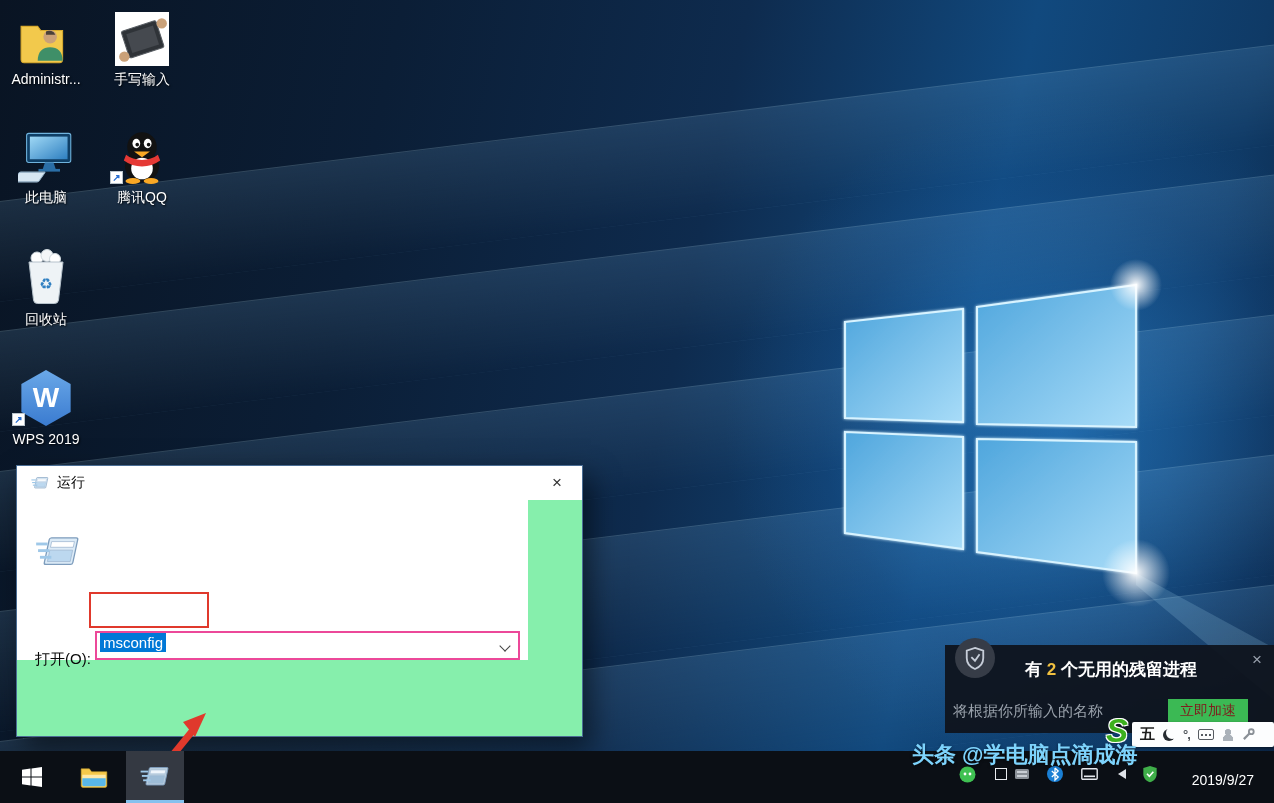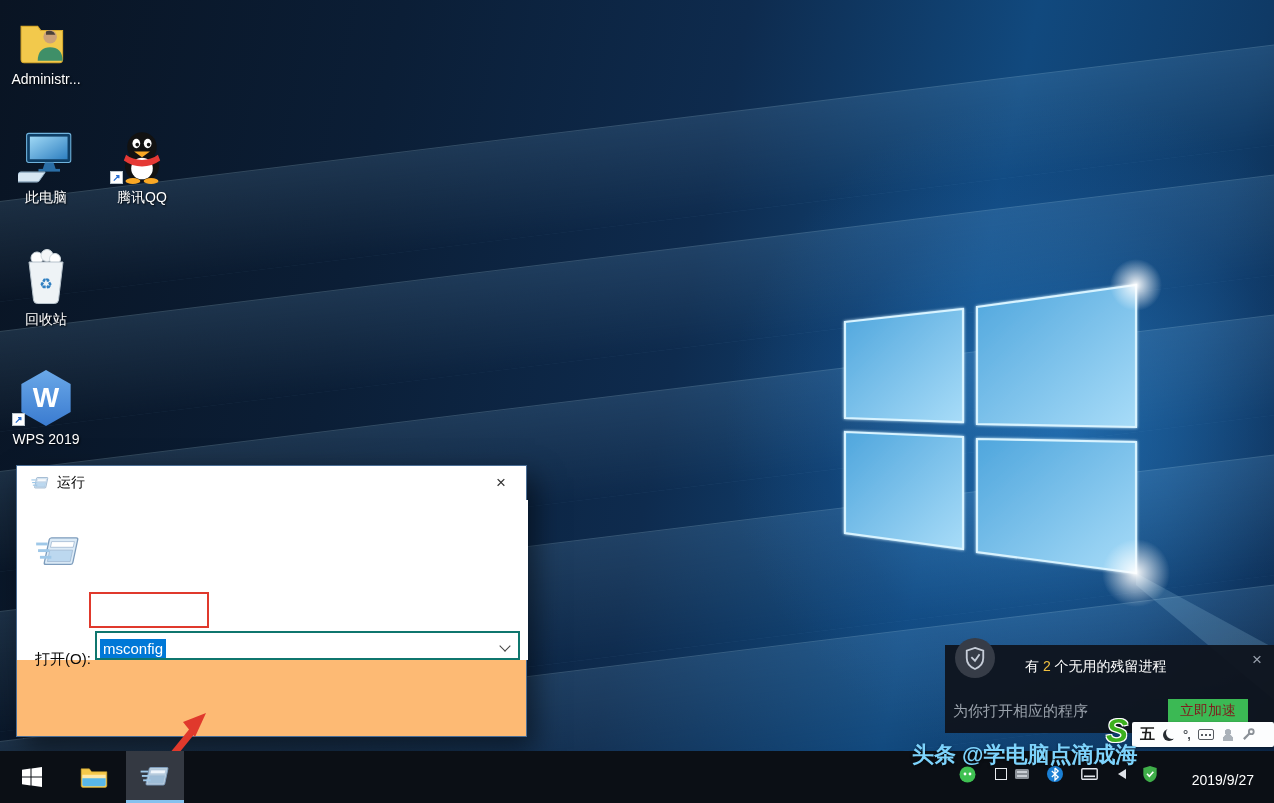--- a/index.html
+++ b/index.html
@@ -22,51 +22,51 @@
   .desk-icon { position:absolute; width:96px; text-align:center; cursor:default; }
   .desk-art { height:60px; display:flex; align-items:flex-end; justify-content:center; position:relative; }
   .desk-label { margin-top:5px; font-size:14px; color:#fff; text-shadow:1px 1px 2px rgba(0,0,0,.9); }
   .shortcut-overlay { position:absolute; left:16px; bottom:0; width:13px; height:13px; background:#fff;
     border:1px solid #b9c4cc; font-size:10px; line-height:11px; color:#2a6fd1; font-weight:bold; }
   .hexagon { width:56px; height:56px; clip-path:polygon(50% 0,94% 25%,94% 75%,50% 100%,6% 75%,6% 25%);
     background:linear-gradient(#6aa8e8,#3a7bd0); display:flex; align-items:center; justify-content:center;
     color:#fff; font-size:28px; font-weight:bold; }
 
   
-  .run-dialog { position:absolute; left:16px; top:465px; width:511px; height:272px; background:#fdba74;
+  .run-dialog { position:absolute; left:16px; top:465px; width:567px; height:272px; background:#86efac;
     border:1px solid #4a6d94; box-shadow:8px 12px 26px rgba(0,0,0,.5); z-index:20; }
   .rd-titlebar { position:relative; height:34px; background:#fff; display:flex; align-items:center; padding-left:14px; }
   .rd-title { margin-left:8px; font-size:14px; color:#000; }
   .rd-close { position:absolute; right:8px; top:0; width:34px; height:34px; display:flex; align-items:center;
     justify-content:center; font-size:17px; color:#333; }
   .rd-body { position:absolute; left:0; top:34px; width:511px; height:160px; background:#fff; }
   .rd-big-icon { position:absolute; left:18px; top:34px; }
   .rd-desc { position:absolute; left:82px; top:28px; width:412px; font-size:15px; line-height:21px; color:#090909; }
   .rd-open-label { position:absolute; left:18px; top:131px; font-size:15px; color:#090909; line-height:29px;margin-top:13px; }
   .rd-combobox { position:absolute; left:78px; top:131px; width:425px; height:29px; background:#fff;
-    border:2px solid #0f766e; display:flex; align-items:flex-end; padding-left:3px; }
+    border:2px solid #ec4899; display:flex; align-items:flex-start; padding-left:3px; }
   .rd-selection { background:#0078d7; color:#fff; font-size:15px; padding:1px 3px; }
   .rd-chevron { position:absolute; right:9px; top:9px; width:8px; height:8px; border-right:1.6px solid #444;
     border-bottom:1.6px solid #444; transform:rotate(45deg); }
   .rd-strip { position:absolute; left:0; bottom:0; width:511px; height:78px; background:#f0f0f0; border-top:1px solid #dfdfdf; }
   .rd-btn { position:absolute; top:22px; height:31px; background:#e1e1e1; border:1px solid #adadad;
     font-size:15px; color:#000; display:flex; align-items:center; justify-content:center; font-family:inherit; }
   .rd-btn-ok { left:141px; width:111px; top:21px; border:2px solid #0078d7; }
   .rd-btn-cancel { left:263px; width:110px; }
   .rd-btn-browse { left:385px; width:112px; }
 
   
   .anno-rect { position:absolute; left:89px; top:592px; width:120px; height:36px; border:2px solid #e0392c; z-index:30; }
   .anno-arrow { position:absolute; left:158px; top:696px; z-index:30; }
 
   
   .notif { position:absolute; left:945px; top:645px; width:329px; height:88px; background:rgba(15,20,29,.95); z-index:40; }
   .notif-shield { position:absolute; left:10px; top:-7px; width:40px; height:40px; border-radius:50%;
     background:#363c47; display:flex; align-items:center; justify-content:center; }
-  .notif-title { position:absolute; left:80px; top:13px; font-size:14px; font-weight:normal; color:#fff; }
+  .notif-title { position:absolute; left:80px; top:13px; font-size:17px; font-weight:bold; color:#fff; }
   .notif-count { color:#f0c040; }
   .notif-close { position:absolute; right:12px; top:5px; font-size:17px; color:#98a0ac; }
   .notif-sub { position:absolute; left:8px; top:57px; font-size:15px; color:#99a1ab; }
   .notif-btn { position:absolute; left:223px; top:54px; width:80px; height:24px; background:#3bb954; color:#7f1d1d;
     font-size:14px; display:flex; align-items:center; justify-content:center; border:none; font-family:inherit; }
 
   
   .ime { position:absolute; left:1106px; top:716px; width:168px; height:34px; z-index:45; }
   .ime-logo { position:absolute; left:0; top:-4px; font-size:33px; font-weight:900; color:#3cb01e; font-style:italic;
     text-shadow:-1px -1px 0 #fff,1px -1px 0 #fff,-1px 1px 0 #fff,1px 1px 0 #fff; }
@@ -143,20 +143,34 @@
       <svg width="54" height="46" viewBox="0 0 52 44">
         <path d="M2 6 h16 l3 4 h21 v28 a3 3 0 0 1 -3 3 H5 a3 3 0 0 1 -3 -3 z" fill="#f2c94c" stroke="#d9ab2e"></path>
         <circle cx="30" cy="16" r="6.5" fill="#caa179"></circle>
         <path d="M26 11 a6.5 6.5 0 0 1 9 3 l-9 0 z" fill="#4a4038"></path>
         <path d="M18 39 c0 -9 5 -13 12 -13 s12 4 12 13 z" fill="#3f8f68"></path>
       </svg>
     </div>
     <div class="desk-label">Administr...</div>
   </div>
 
+  <div class="desk-icon" style="left:94px;top:6px">
+    <div class="desk-art">
+      <svg width="54" height="54" viewBox="0 0 52 52">
+        <rect width="52" height="52" fill="#fff"></rect>
+        <g transform="rotate(-18 26 26)">
+          <rect x="9" y="13" width="35" height="27" rx="2" fill="#2f3338" stroke="#585d63"></rect>
+          <rect x="13" y="17" width="27" height="19" fill="#45494f"></rect>
+        </g>
+        <circle cx="45" cy="11" r="5" fill="#caa179"></circle>
+        <circle cx="9" cy="43" r="5" fill="#caa179"></circle>
+      </svg>
+    </div>
+    <div class="desk-label">手写输入</div>
+  </div>
 
   <div class="desk-icon" style="left:-2px;top:124px">
     <div class="desk-art">
       <svg width="56" height="56" viewBox="0 0 52 52">
         <defs>
             <linearGradient id="scr" x1="0" y1="0" x2="1" y2="1">
           <stop offset="0" stop-color="#9fd8f5"></stop>
               <stop offset="1" stop-color="#2e7fc0"></stop>
             </linearGradient>
           </defs>
@@ -259,21 +273,21 @@
 
   <div class="notif">
     <div class="notif-shield">
       <svg width="22" height="24" viewBox="0 0 24 26">
         <path d="M12 2 L21 5 V13 C21 19 17 23 12 25 C7 23 3 19 3 13 V5 Z" fill="none" stroke="#c6cdd8" stroke-width="2"></path>
         <path d="M8 12 l4 4 5 -7" stroke="#c6cdd8" stroke-width="2" fill="none"></path>
       </svg>
     </div>
     <div class="notif-title"><span>有 </span><span class="notif-count">2</span><span> 个无用的残留进程</span></div>
     <span class="notif-close">×</span>
-    <div class="notif-sub">为你打开相应的程序</div>
+    <div class="notif-sub">将根据你所输入的名称</div>
     <button class="notif-btn">立即加速</button>
   </div>
 
   <div class="ime">
     <span class="ime-logo">S</span>
     <div class="ime-bar">
       <span class="ime-mode">五</span>
       <span class="ime-moon"></span>
       <span class="ime-punct">°,</span>
       <span class="ime-kb"></span>

